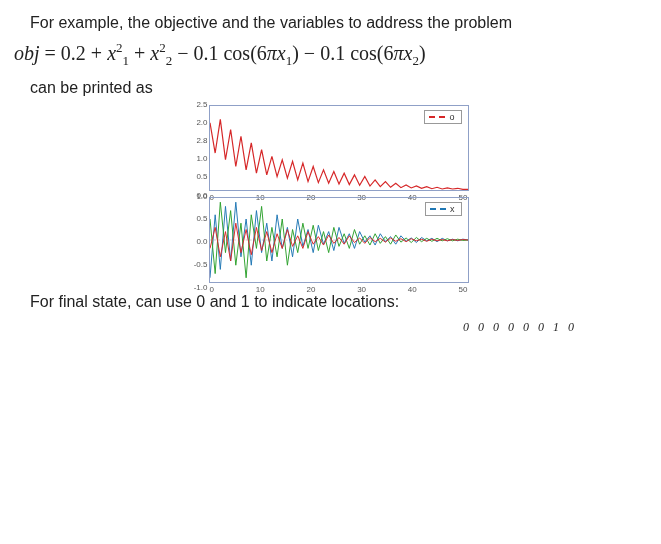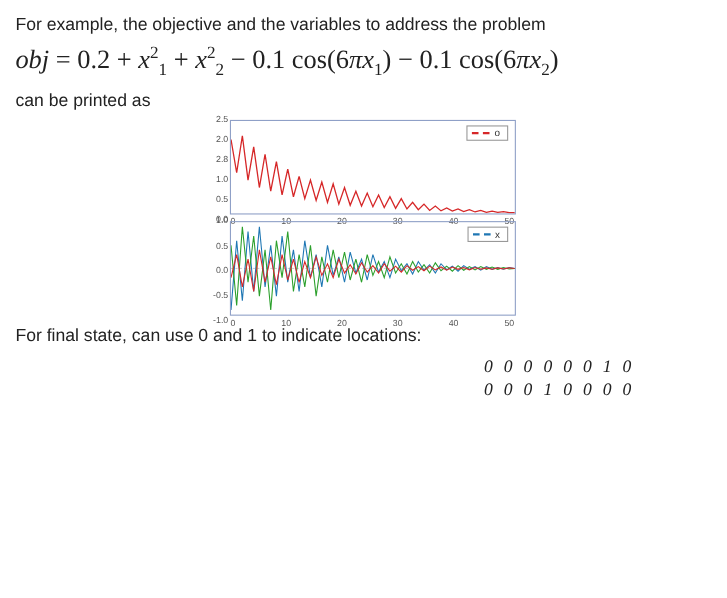--- a/index.html
+++ b/index.html
@@ -5,24 +5,24 @@
   body {
     margin: 0;
     padding: 12px 14px;
     font-family: "Segoe UI", Arial, sans-serif;
     font-size: 16px;
     color: #222;
     width: 661px;
     box-sizing: border-box;
     background: #fff;
   }
-  .para { margin: 2px 0 8px 0; }
+  .para { margin: 2px 0 8px 16px; }
   .formula {
     font-family: "Cambria Math", "STIXGeneral", "Times New Roman", serif;
-    font-size: 24px;
+    font-size: 20px;
     margin: 6px 0 10px 0;
     white-space: nowrap;
   }
   .formula i { font-style: italic; }
   .sub { font-size: 0.65em; vertical-align: sub; }
   .sup { font-size: 0.65em; vertical-align: super; }
 
   
   .charts {
     margin: 6px auto 10px auto;
@@ -82,21 +82,21 @@
     top: 0; left: 0;
     width: 100%; height: 100%;
   }
 
   
   .matrix {
     margin: 6px 0 0 auto;
     width: max-content;
     padding-right: 70px;
     font-family: "Cambria Math", "Times New Roman", serif;
-    font-size: 16px;
+    font-size: 12px;
     letter-spacing: 3px;
   }
   .matrix-row {
     text-align: right;
     font-style: italic;
     line-height: 1.35;
   }
 </style>
 </head>
 <body>
@@ -162,14 +162,13 @@
         <span>50</span>
       </div>
   </div>
 
 </div>
 
 <div class="para">For final state, can use 0 and 1 to indicate locations:</div>
 
 <div class="matrix" id="matrix">
     <div class="matrix-row">0 0 0 0 0 0 1 0</div>
-    <div class="matrix-row">0 0 0 1 0 0 0 0</div>
   </div>
 
 </body></html>

